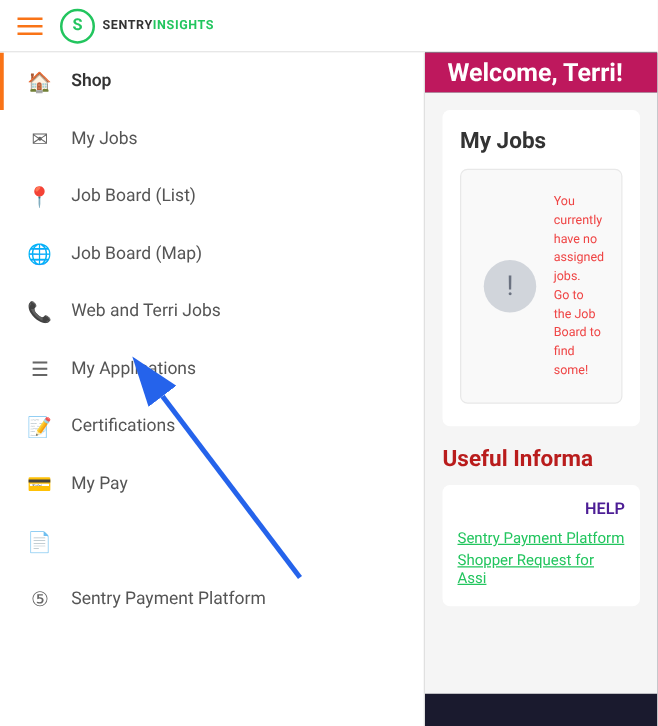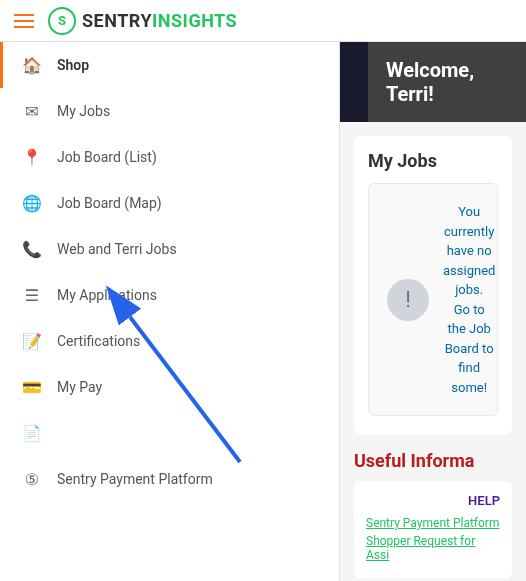--- a/index.html
+++ b/index.html
@@ -44,21 +44,21 @@
       border-radius: 50%;
       border: 2px solid #22c55e;
       display: flex;
       align-items: center;
       justify-content: center;
       color: #22c55e;
       font-size: 13px;
       font-weight: bold;
     }
     .logo-text {
-      font-size: 18px;
+      font-size: 10px;
       font-weight: 700;
       letter-spacing: 0.5px;
     }
     .logo-text .sentry { color: #333; }
     .logo-text .insights { color: #22c55e; }
 
     
     .layout {
       display: flex;
       height: calc(581px - 42px);
@@ -100,23 +100,22 @@
     .nav-label { flex: 1; }
 
     
     .main {
       flex: 1;
       background: #1a1a2e;
       padding: 0;
       overflow: hidden;
     }
     .welcome-bar {
-      background: #404040;
-      padding: 16px 18px;
-      margin-left: 28px;
+      background: #be185d;
+      padding: 4px 18px;
     }
     .welcome-bar h1 {
       color: #fff;
       font-size: 20px;
       font-weight: 700;
     }
     .content-area {
       background: #f5f5f5;
       padding: 14px;
       height: calc(100% - 58px);
@@ -150,24 +149,23 @@
       border-radius: 50%;
       background: #d1d5db;
       display: flex;
       align-items: center;
       justify-content: center;
       font-size: 22px;
       color: #6b7280;
       flex-shrink: 0;
     }
     .jobs-text {
-      font-size: 13px;
-      color: #0369a1;
+      font-size: 10px;
+      color: #ef4444;
       line-height: 1.5;
-      text-align: center;
     }
     .useful-section h2 {
       font-size: 18px;
       font-weight: 700;
       color: #b91c1c;
       margin-bottom: 10px;
     }
     .help-card {
       background: #fff;
       border-radius: 6px;

